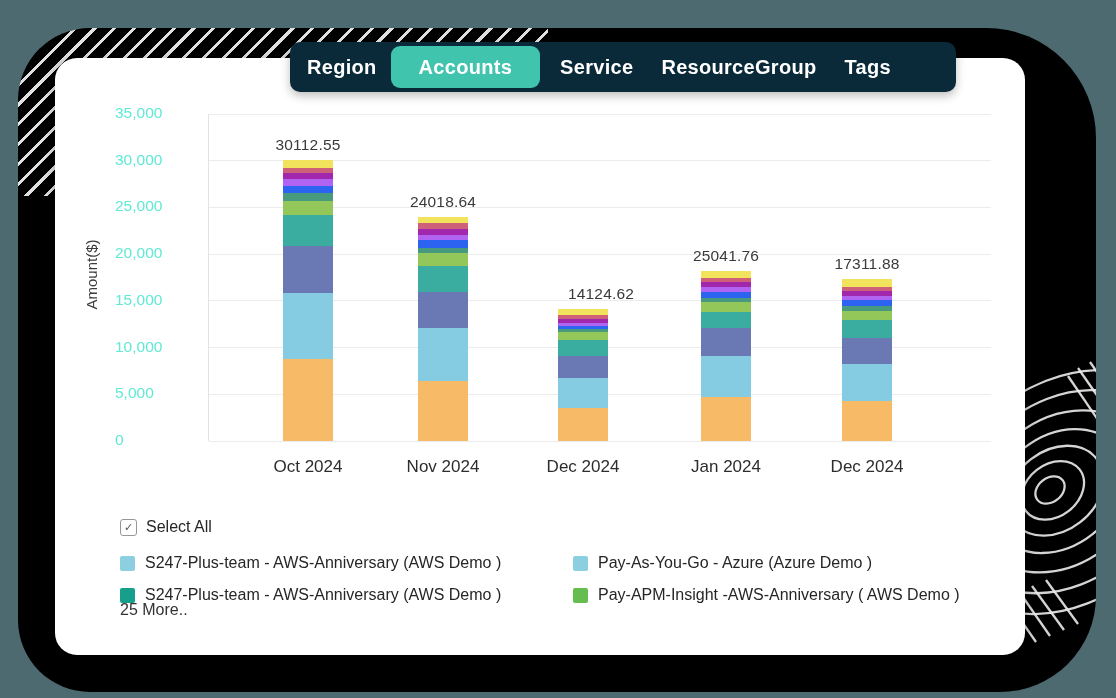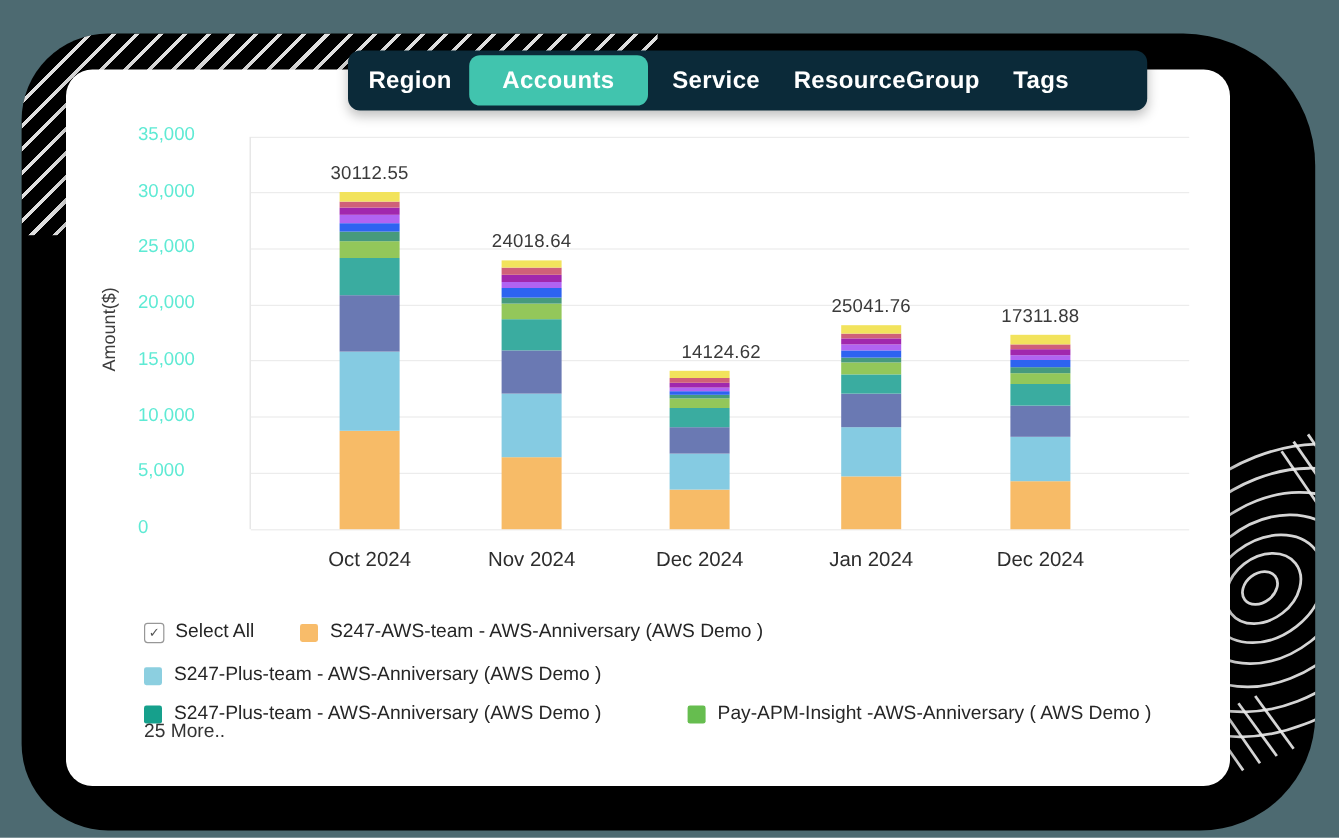--- a/index.html
+++ b/index.html
@@ -172,30 +172,30 @@
       <div class="bar-value" style="left: 603px; top: 141.258px;">17311.88</div>
       <div class="x-label" style="left: 593px;">Dec 2024</div>
     </div>
 
   <div class="legend">
     <div class="leg-row" style="top:0" id="leg-row-0">
       <div class="select-all">
         <span class="checkbox">✓</span>
         <span>Select All</span>
       </div>
-    <div class="leg-item" style="left: 130px;">
-          <div class="swatch" style="background: rgb(248, 188, 106);"></div>
-          <div>S247-AWS-team - AWS-Anniversary (AWS Demo )</div>
-        </div>
       </div>
     <div class="leg-row" style="top:36px" id="leg-row-1">
         <div class="leg-item" style="left: 0px;">
           <div class="swatch" style="background: rgb(140, 207, 224);"></div>
           <div>S247-Plus-team - AWS-Anniversary (AWS Demo )</div>
         </div>
+        <div class="leg-item" style="left: 453px;">
+          <div class="swatch" style="background: rgb(140, 207, 224);"></div>
+          <div>Pay-As-You-Go - Azure (Azure Demo )</div>
+        </div>
       </div>
     <div class="leg-row" style="top:68px" id="leg-row-2">
         <div class="leg-item" style="left: 0px;">
           <div class="swatch" style="background: rgb(22, 160, 140);"></div>
           <div>S247-Plus-team - AWS-Anniversary (AWS Demo )</div>
         </div>
         <div class="leg-item" style="left: 453px;">
           <div class="swatch" style="background: rgb(102, 189, 79);"></div>
           <div>Pay-APM-Insight -AWS-Anniversary ( AWS Demo )</div>
         </div>

